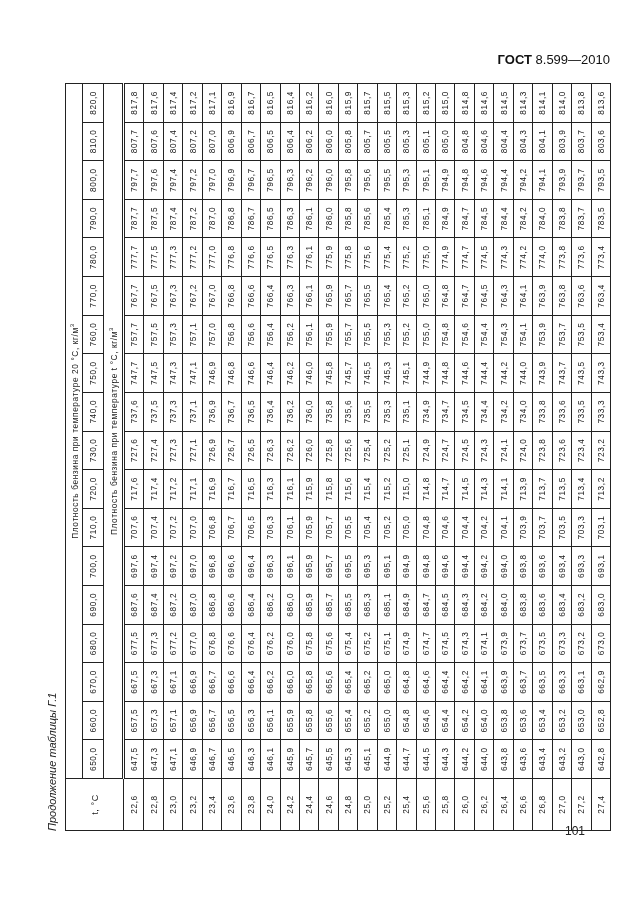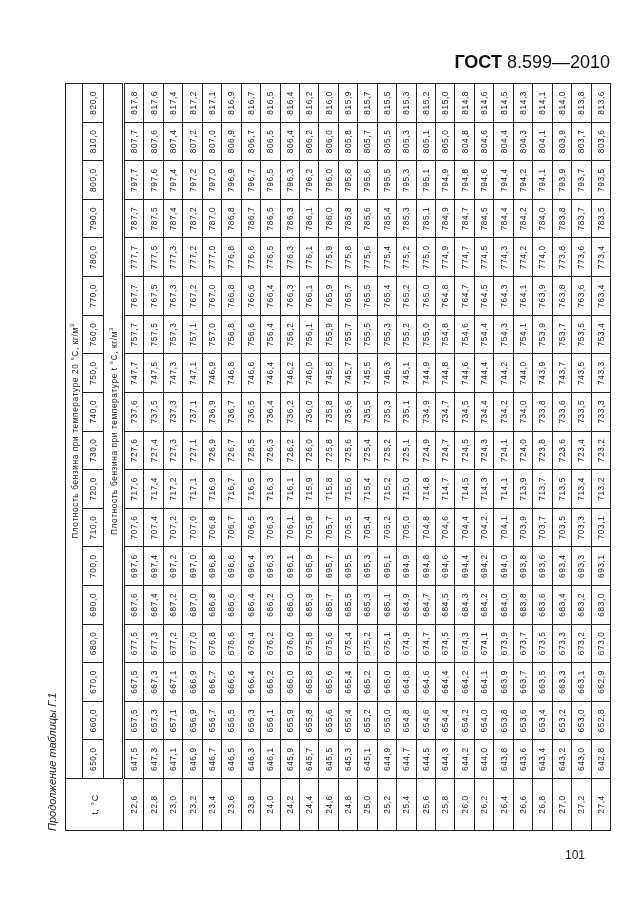--- a/index.html
+++ b/index.html
@@ -1,20 +1,20 @@
 <!DOCTYPE html>
 <html><head>
 <meta charset="utf-8">
 <style>
   html, body { margin:0; padding:0; }
   body { width:630px; height:913px; background:#ffffff; position:relative; overflow:hidden;
          font-family:"Liberation Sans", sans-serif; color:#1a1a1a; }
-  .gost { position:absolute; right:20px; top:52px; font-size:18px; color:#111; }
+  .gost { position:absolute; right:20px; top:52px; font-size:13px; color:#111; }
   .gost b { font-weight:bold; }
-  .pagenum { position:absolute; left:565px; top:848px; font-size:12px; color:#222; }
+  .pagenum { position:absolute; left:565px; top:824px; font-size:12px; color:#222; }
   .rot-wrap { position:absolute; left:0; top:0; width:630px; height:913px; }
   .rot { position:absolute; width:748px; left:65px; top:831px;
          transform-origin:0 0; transform:rotate(-90deg); }
   .caption { font-style:italic; font-size:11px; color:#222; margin:0 0 5px 0; height:14px; line-height:14px;
              position:absolute; top:-20px; left:0; white-space:nowrap; }
   table { border-collapse:collapse; width:748px; table-layout:fixed; font-size:8.3px; letter-spacing:0.6px; }
   td, th { border:1px solid #222; text-align:center; padding:0; font-weight:normal; overflow:hidden; white-space:nowrap; }
   col.tcol { width:52px; }
   tr.h1 th { height:16px; }
   tr.h2 th { height:20px; }

